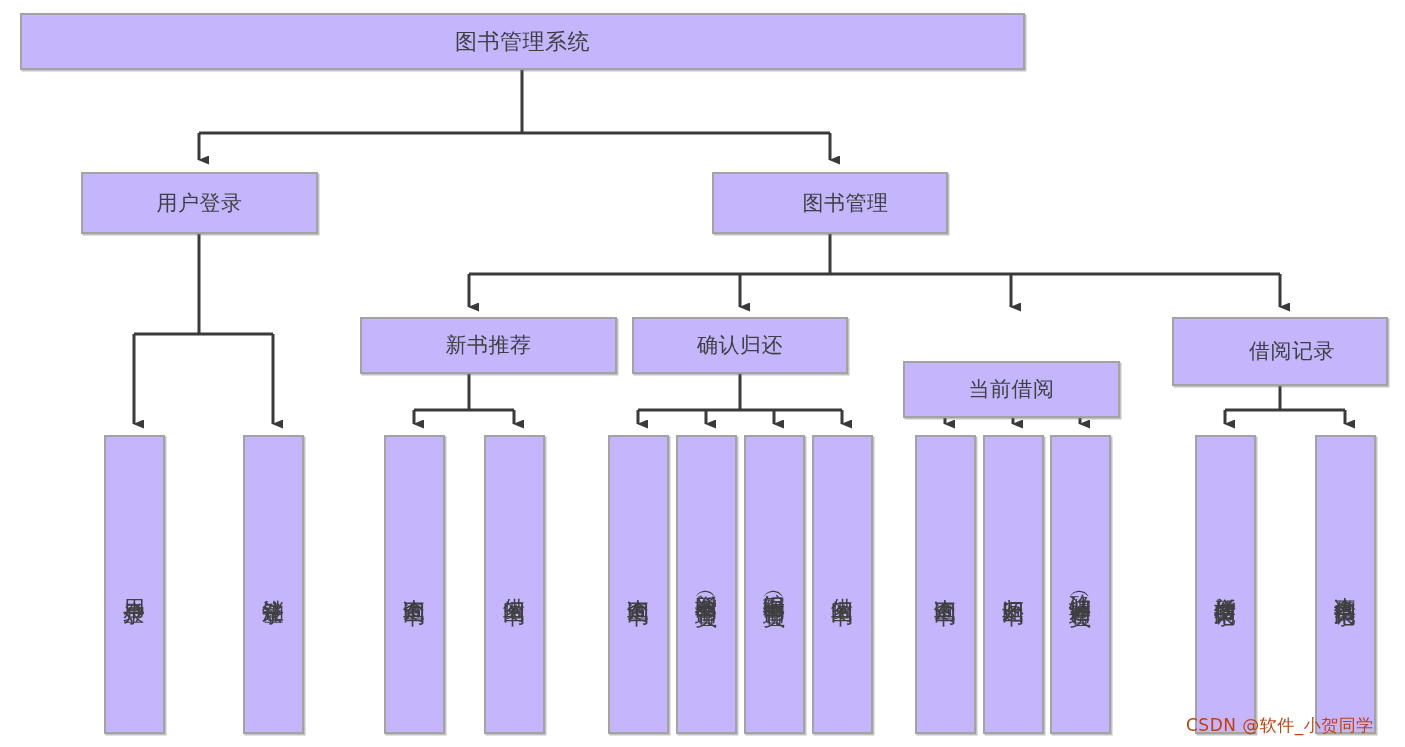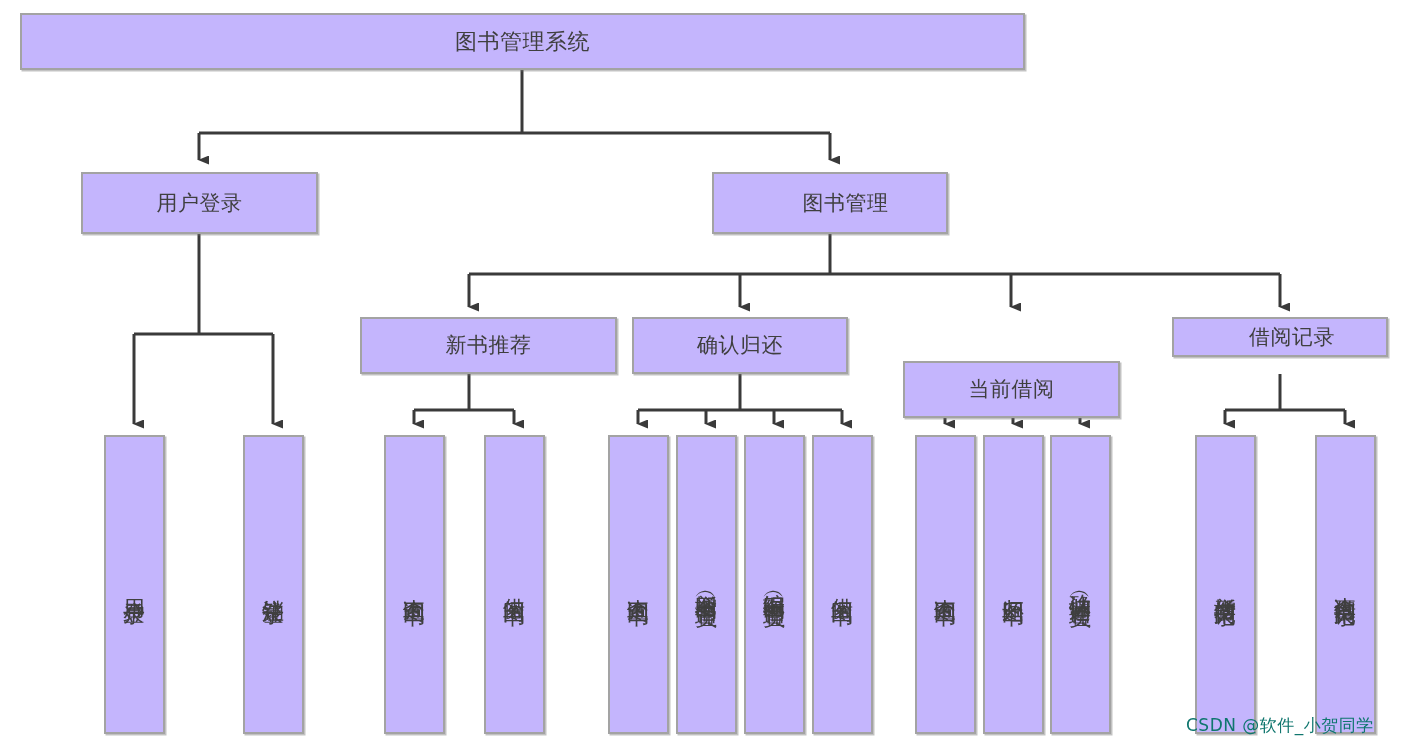--- a/index.html
+++ b/index.html
@@ -64,21 +64,21 @@
     font-size: 22px;
     line-height: 1.05;
     letter-spacing: 2px;
     max-height: 100%;
   }
   #watermark {
     position: absolute;
     left: 1186px;
     top: 714px;
     font-size: 17px;
-    color: #0f766e;
+    color: #c2410c;
     letter-spacing: 0.5px;
     white-space: nowrap;
     font-family: "DejaVu Sans", "Liberation Sans", sans-serif;
   }
 </style>
 </head>
 <body>
 
 <div id="diagram-root">
 
@@ -149,21 +149,21 @@
   </div>
 
   <div class="node horiz" style="left:632px; top:317px; width:216px; height:57px;">
     <span class="node-label">确认归还</span>
   </div>
 
   <div class="node horiz" style="left:903px; top:317px; width:217px; height:57px;margin-top:44px;">
     <span class="node-label">当前借阅</span>
   </div>
 
-  <div class="node horiz" style="left:1172px; top:317px; width:216px; height:40px;padding-left:24px;">
+  <div class="node horiz" style="left:1172px; top:317px; width:216px; height:69px;padding-left:24px;">
     <span class="node-label">借阅记录</span>
   </div>
 
   <div class="node vert" style="left:104px; top:435px; width:61px; height:299px;">
     <span class="node-label">用户登录</span>
   </div>
 
   <div class="node vert" style="left:243px; top:435px; width:61px; height:299px;">
     <span class="node-label">注销登录</span>
   </div>

